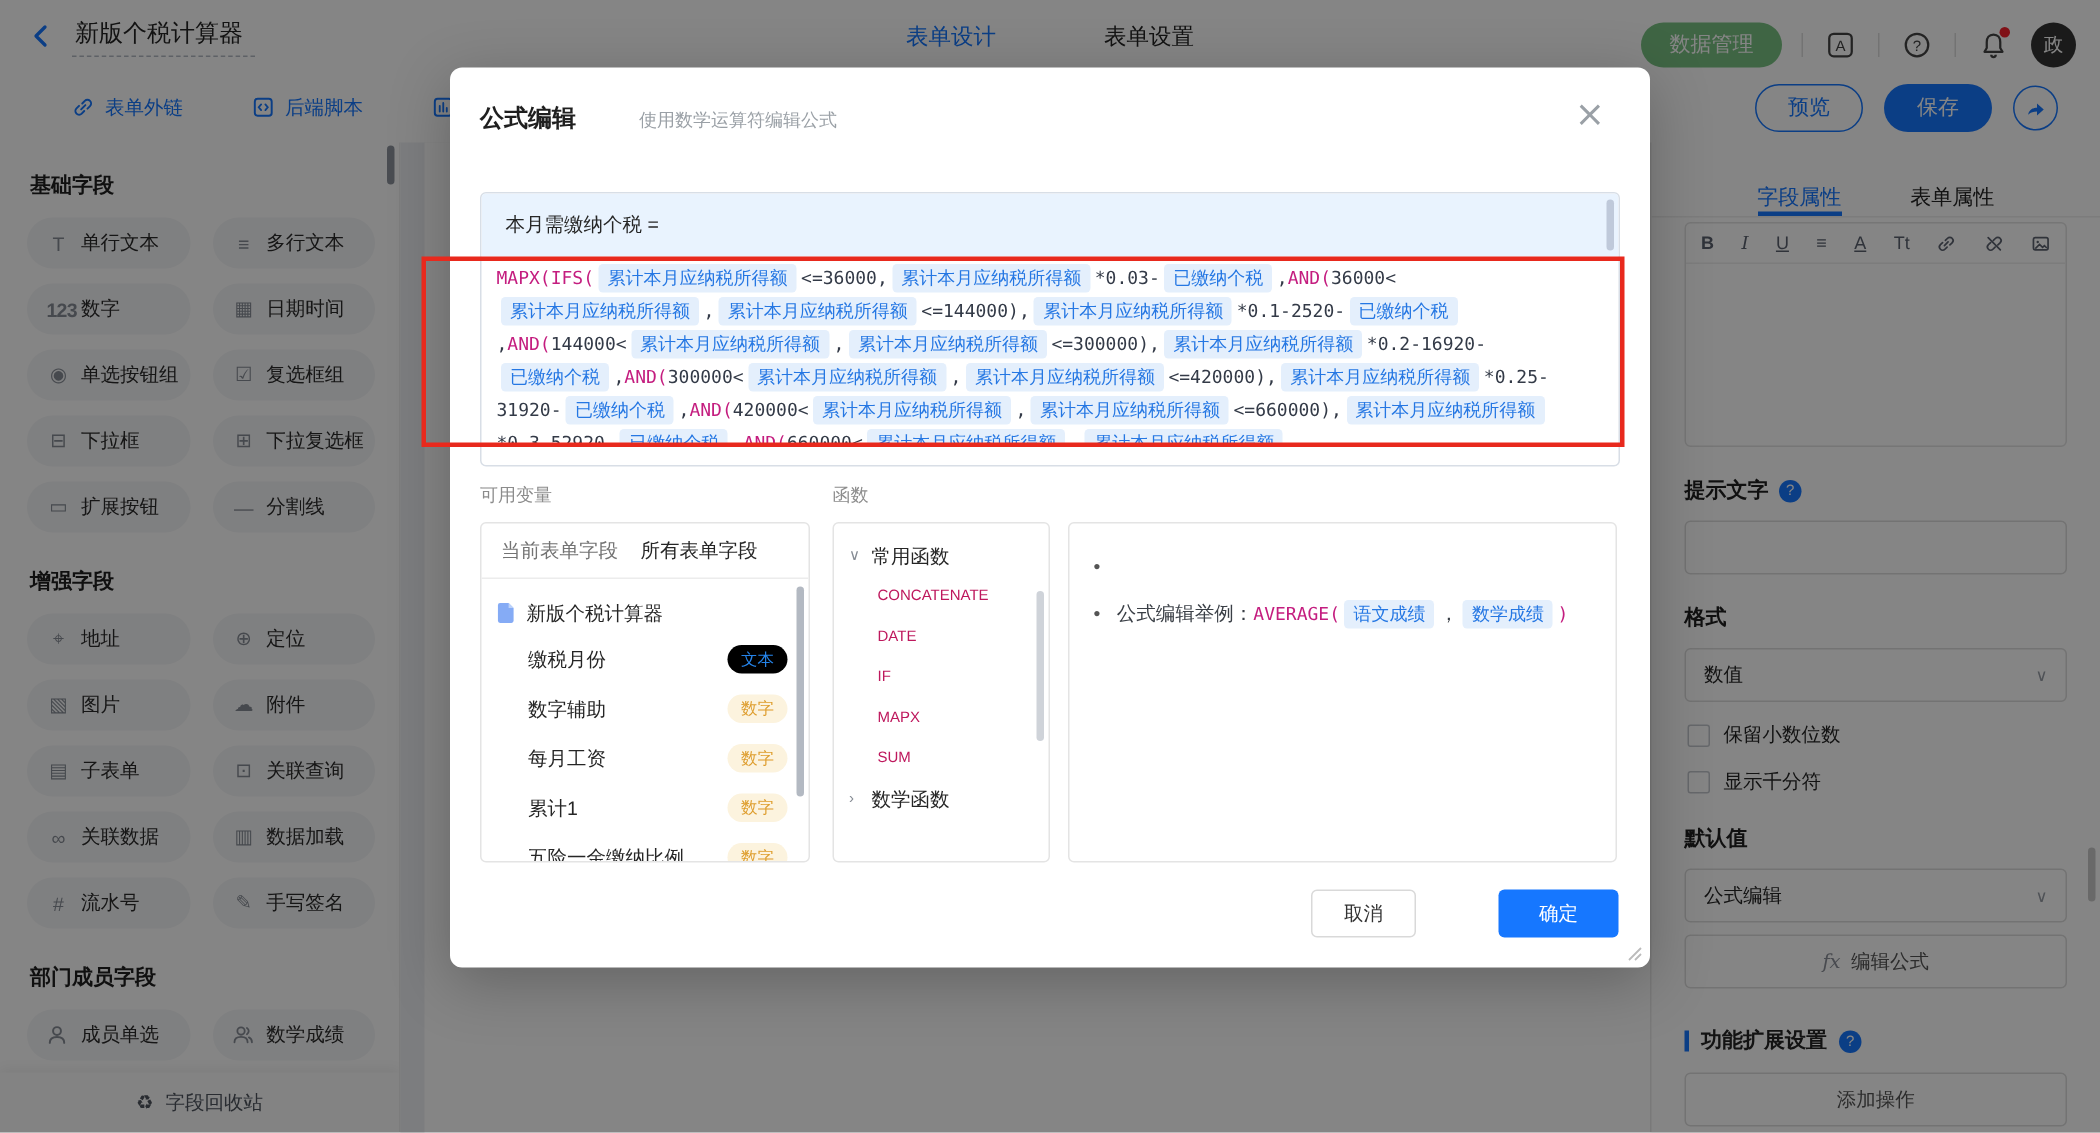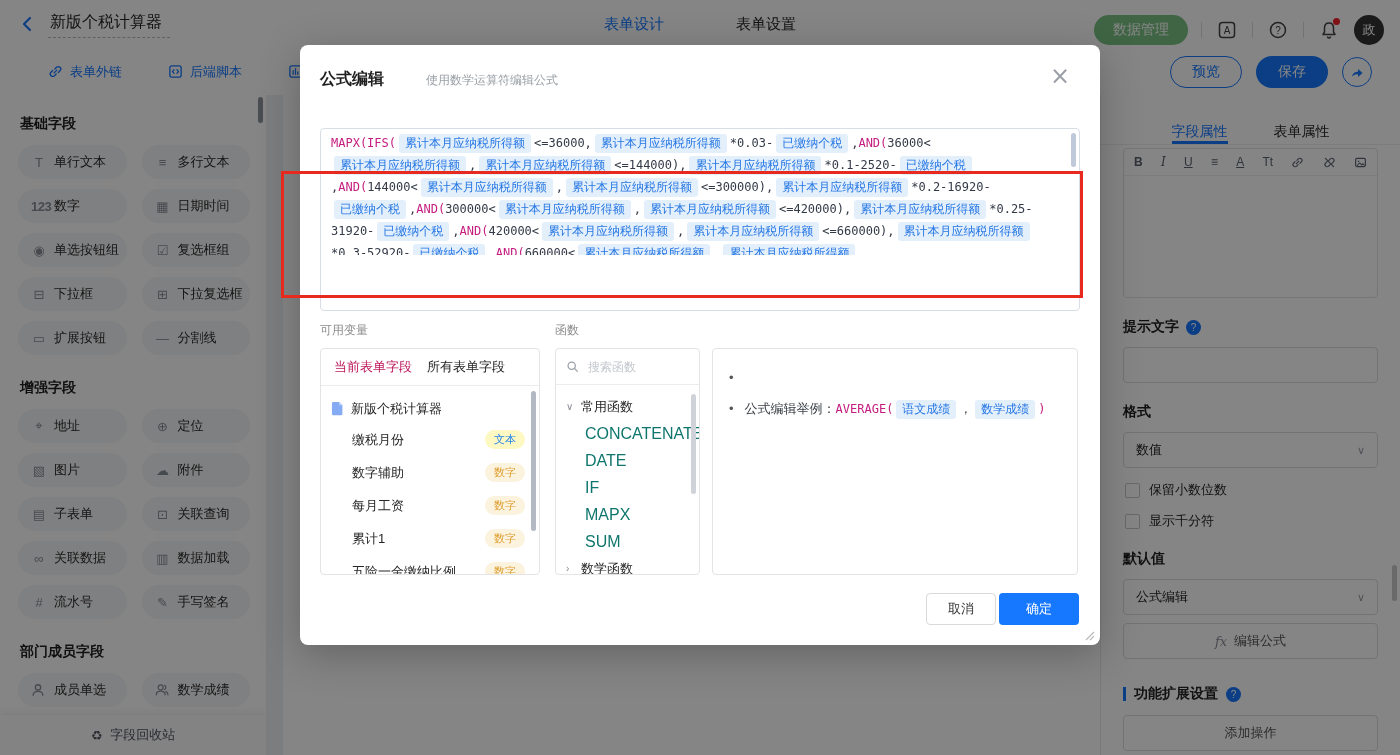--- a/index.html
+++ b/index.html
@@ -109,48 +109,48 @@
   .fseg-chip { display:inline-block; background:#e4effc; color:#2577e3; border-radius:3px; padding:0 6px;
     margin:0 3px; font-family:"Liberation Sans","DejaVu Sans",sans-serif; font-size:12px; line-height:19px; }
   .fx-scroll { position:absolute; right:3px; top:4px; width:5px; height:34px; border-radius:3px; background:#bfc9da; }
 
   .m-label { position:absolute; top:277px; font-size:12px; color:#8c8c8c; }
 
   .vars { position:absolute; left:20px; top:303px; width:220px; height:227px; border:1px solid #e4e4e4;
     border-radius:4px; overflow:hidden; }
   .vars-tabs { height:37px; border-bottom:1px solid #ececec; display:flex; align-items:center;
     padding:0 13px; gap:15px; font-size:13px; }
-  .vtab { color:#262626; } .vtab.active { color:#be185d; }
+  .vtab { color:#262626; } .vtab.active { color:#737373; }
   .vars-list { padding:9px 4px 0 10px; position:relative; }
   .vroot { display:flex; align-items:center; gap:7px; font-size:13px; color:#262626; height:28px; }
   .vrow { display:flex; align-items:center; height:33px; padding-left:21px; font-size:13px; color:#262626; }
   .vbadge { margin-left:auto; margin-right:10px; font-size:11px; padding:2px 9px; border-radius:10px; }
-  .vb-text { background:#fef9c3; color:#2583e8; }
+  .vb-text { background:#000000; color:#2583e8; }
   .vb-num { background:#fcf3de; color:#de9d2d; }
   .vars-scroll { position:absolute; right:3px; top:42px; width:5px; height:140px; background:#b3b9c2; border-radius:3px; }
 
   .funcs { position:absolute; left:255px; top:303px; width:145px; height:227px; border:1px solid #e4e4e4;
     border-radius:4px; overflow:hidden; }
   .fn-search { height:36px; border-bottom:1px solid #ececec; display:flex; align-items:center; padding:0 10px; gap:7px; }
   .fn-search input { border:none; outline:none; width:86px; font-size:12px; color:#333; background:transparent;
     font-family:"Liberation Sans","DejaVu Sans",sans-serif; }
   .fn-search input::placeholder { color:#c3c7cd; }
   .fn-tree { padding:8px 6px 0 10px; font-size:13px; color:#262626; position:relative; }
   .fn-group { display:flex; align-items:center; gap:6px; height:27px; }
   .chev { color:#868c94; font-size:10px; width:9px; }
-  .fn-item { height:27px; padding-left:19px; font-size:16px; display:flex; align-items:center; color:#0f766e; }
+  .fn-item { height:27px; padding-left:19px; font-size:10px; display:flex; align-items:center; color:#be185d; }
   .fn-scroll { position:absolute; right:3px; top:45px; width:5px; height:100px; background:#cfd3d9; border-radius:3px; }
 
   .hint { position:absolute; left:412px; top:303px; width:366px; height:227px; border:1px solid #e4e4e4;
     border-radius:4px; padding:17px 16px; }
   .hint-row { display:flex; gap:11px; font-size:13px; color:#3a3f46; line-height:24px; margin-bottom:7px; align-items:center; }
   .bullet { color:#555; font-size:13px; }
   .hint-fn { color:#c41d7f; font-family:"DejaVu Sans Mono",monospace; font-size:12px; }
 
-  .btn-cancel { position:absolute; left:626px; top:548px; width:70px; height:32px; border:1px solid #d9d9d9;
+  .btn-cancel { position:absolute; left:574px; top:548px; width:70px; height:32px; border:1px solid #d9d9d9;
     background:#fff; border-radius:4px; font-size:13px; color:#333; }
   .btn-ok { position:absolute; left:699px; top:548px; width:80px; height:32px; border:none;
     background:#1677ff; border-radius:4px; font-size:13px; color:#fff; }
   .resize { position:absolute; right:5px; bottom:4px; }
 
   .red-box { position:absolute; left:281px; top:171px; width:802px; height:127px;
     border:3px solid #e8291d; z-index:70; pointer-events:none; }
 </style>
 </head>
 <body>
@@ -450,20 +450,21 @@
 <div class="overlay"></div>
 
 <div class="modal">
   <div class="m-head">
     <span class="m-title">公式编辑</span>
     <span class="m-sub">使用数学运算符编辑公式</span>
   </div>
   <button class="m-close">×</button>
 
   <div class="fx-box">
+    <div class="fx-head">本月需缴纳个税 =</div>
     <div class="fx-content">
         <div class="fline"><span class="fseg-fn">MAPX(IFS(</span><span class="fseg-chip">累计本月应纳税所得额</span><span class="fseg-op">&lt;=36000,</span><span class="fseg-chip">累计本月应纳税所得额</span><span class="fseg-op">*0.03-</span><span class="fseg-chip">已缴纳个税</span><span class="fseg-op">,</span><span class="fseg-fn">AND(</span><span class="fseg-op">36000&lt;</span></div>
         <div class="fline"><span class="fseg-chip">累计本月应纳税所得额</span><span class="fseg-op">,</span><span class="fseg-chip">累计本月应纳税所得额</span><span class="fseg-op">&lt;=144000),</span><span class="fseg-chip">累计本月应纳税所得额</span><span class="fseg-op">*0.1-2520-</span><span class="fseg-chip">已缴纳个税</span></div>
         <div class="fline"><span class="fseg-op">,</span><span class="fseg-fn">AND(</span><span class="fseg-op">144000&lt;</span><span class="fseg-chip">累计本月应纳税所得额</span><span class="fseg-op">,</span><span class="fseg-chip">累计本月应纳税所得额</span><span class="fseg-op">&lt;=300000),</span><span class="fseg-chip">累计本月应纳税所得额</span><span class="fseg-op">*0.2-16920-</span></div>
         <div class="fline"><span class="fseg-chip">已缴纳个税</span><span class="fseg-op">,</span><span class="fseg-fn">AND(</span><span class="fseg-op">300000&lt;</span><span class="fseg-chip">累计本月应纳税所得额</span><span class="fseg-op">,</span><span class="fseg-chip">累计本月应纳税所得额</span><span class="fseg-op">&lt;=420000),</span><span class="fseg-chip">累计本月应纳税所得额</span><span class="fseg-op">*0.25-</span></div>
         <div class="fline"><span class="fseg-op">31920-</span><span class="fseg-chip">已缴纳个税</span><span class="fseg-op">,</span><span class="fseg-fn">AND(</span><span class="fseg-op">420000&lt;</span><span class="fseg-chip">累计本月应纳税所得额</span><span class="fseg-op">,</span><span class="fseg-chip">累计本月应纳税所得额</span><span class="fseg-op">&lt;=660000),</span><span class="fseg-chip">累计本月应纳税所得额</span></div>
         <div class="fline"><span class="fseg-op">*0.3-52920-</span><span class="fseg-chip">已缴纳个税</span><span class="fseg-op">,</span><span class="fseg-fn">AND(</span><span class="fseg-op">660000&lt;</span><span class="fseg-chip">累计本月应纳税所得额</span><span class="fseg-op">,</span><span class="fseg-chip">累计本月应纳税所得额</span></div>
       </div>
     <span class="fx-scroll"></span>
   </div>
@@ -505,29 +506,20 @@
       <div class="vrow">
           <span>五险一金缴纳比例</span>
           <span class="vbadge vb-num">数字</span>
         </div>
 
     </div>
     <span class="vars-scroll"></span>
   </div>
 
   <div class="funcs">
-    <div class="fn-search">
-      <span>
-          <svg width="13" height="13" viewBox="0 0 16 16">
-            <circle cx="7" cy="7" r="4.5" fill="none" stroke="#9aa0a8" stroke-width="1.5"></circle>
-            <path d="M10.5 10.5 L14 14" stroke="#9aa0a8" stroke-width="1.5" stroke-linecap="round"></path>
-          </svg>
-        </span>
-      <input placeholder="搜索函数" style="">
-    </div>
     <div class="fn-tree">
       <div class="fn-group">
         <span class="chev">∨</span>
         <span>常用函数</span>
       </div>
       <div class="fn-item">CONCATENATE</div>
       <div class="fn-item">DATE</div>
       <div class="fn-item">IF</div>
       <div class="fn-item">MAPX</div>
       <div class="fn-item">SUM</div>

